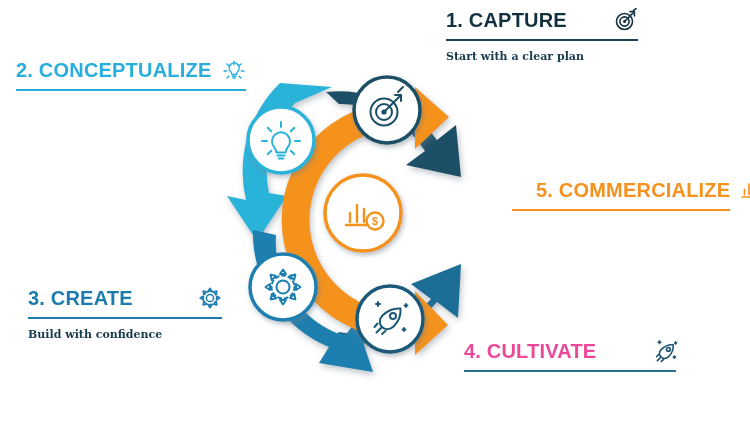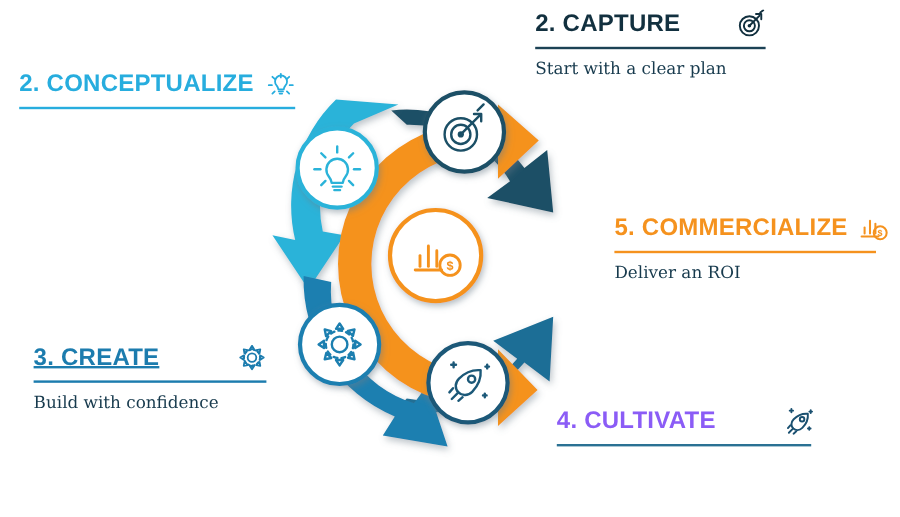--- a/index.html
+++ b/index.html
@@ -15,37 +15,37 @@
     display:flex;align-items:center;justify-content:space-between;
     font-family:"Liberation Sans", sans-serif;
     font-size:20px;font-weight:700;letter-spacing:.2px;
     white-space:nowrap;line-height:1;
   }
   .label-head .htxt{display:inline-block;}
   .label-icon{width:24px;height:24px;flex:0 0 24px;display:block;margin-left:10px;}
   .rule{height:1.5px;width:100%;margin-top:7px;}
   .label-sub{
     font-family:"DejaVu Serif", serif;
-    font-size:14px;font-weight:400;color:#173a4d;
+    font-size:11px;font-weight:700;color:#173a4d;
     margin-top:9px;white-space:nowrap;line-height:1.2;
   }
 
   
   #blk-capture        {left:446px; top:8px;  width:192px;}
   #blk-conceptualize  {left:16px;  top:58px; width:230px;}
   #blk-commercialize  {left:512px; top:178px;width:218px;}
   #blk-create         {left:28px;  top:286px;width:194px;}
   #blk-cultivate      {left:464px; top:339px;width:212px;}
 
   
   .c-navydark{color:#12303f;}
   .c-cyan{color:#27ADDE;}
-  .c-orange{color:#F5921E;}
-  .c-blue{color:#1C7CAE;text-decoration:underline;}
-  .c-navy{color:#8b5cf6;gap:48px;}
+  .c-orange{color:#F5921E;margin-left:24px;}
+  .c-blue{color:#1C7CAE;}
+  .c-navy{color:#ec4899;gap:48px;}
   .r-navydark{background:#1c4255;}
   .r-cyan{background:#27ADDE;}
   .r-orange{background:#F5921E;}
   .r-blue{background:#1C7CAE;}
   .r-navy{background:#2a7193;}
 
   
   #diagram{position:absolute;left:225px;top:55px;width:300px;height:330px;}
   #diagram svg{display:block;width:300px;height:330px;overflow:visible;}
 </style>
@@ -193,21 +193,21 @@
           </g>
           <circle cx="150" cy="166" r="8.5" fill="none" stroke="#F5921E" stroke-width="2.4"></circle>
           <text x="150" y="170.2" text-anchor="middle" font-family="'Liberation Sans',sans-serif" font-size="10.5" font-weight="700" fill="#F5921E">$</text>
         </g>
       </g>
     </svg>
   </div>
 
   <div class="label-block" id="blk-capture">
     <div class="label-head c-navydark">
-      <span class="htxt">2. CAPTURE</span>
+      <span class="htxt">1. CAPTURE</span>
       <svg class="label-icon" viewBox="0 0 24 24" fill="none" stroke="#12303f" stroke-width="1.6" stroke-linecap="round" stroke-linejoin="round">
         <circle cx="10.5" cy="13.5" r="8"></circle>
         <circle cx="10.5" cy="13.5" r="4.6"></circle>
         <circle cx="10.5" cy="13.5" r="1.5" fill="#12303f" stroke="none"></circle>
         <path d="M 10.5,13.5 L 19,5"></path>
         <path d="M 16,3.6 L 20.4,3.6 L 20.4,8"></path>
         <path d="M 19.6,2.4 L 22,0.6"></path>
       </svg>
     </div>
     <div class="rule r-navydark"></div>
@@ -278,16 +278,15 @@
           <path d="M 4.5,16.5 l 0,-5"></path>
           <path d="M 9,16.5 l 0,-10.5"></path>
           <path d="M 13.5,16.5 l 0,-8"></path>
           <path d="M 2,19 l 14,0"></path>
         </g>
         <circle cx="17.5" cy="16" r="5.4" fill="none" stroke="#F5921E" stroke-width="1.7"></circle>
         <text x="17.5" y="18.7" text-anchor="middle" font-family="'Liberation Sans',sans-serif" font-size="7.4" font-weight="700" fill="#F5921E">$</text>
       </svg>
     </div>
     <div class="rule r-orange"></div>
-    <div class="label-sub">Deliver an ROI</div>
   </div>
 
 </div>
 
 </body></html>

